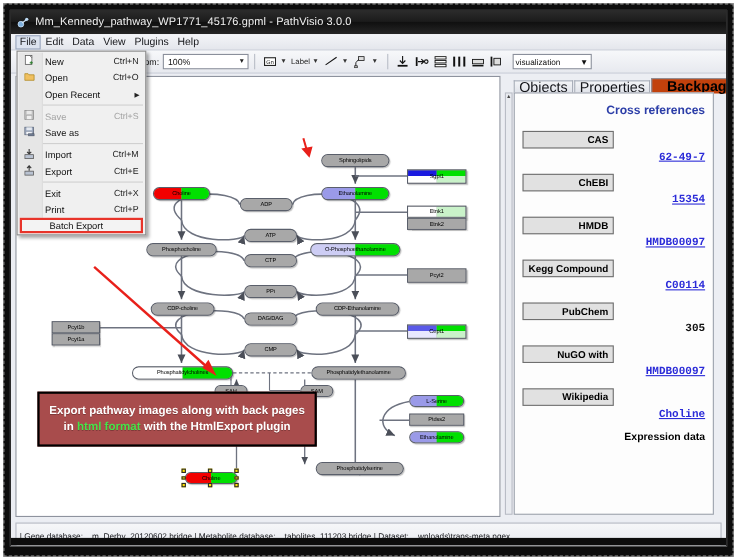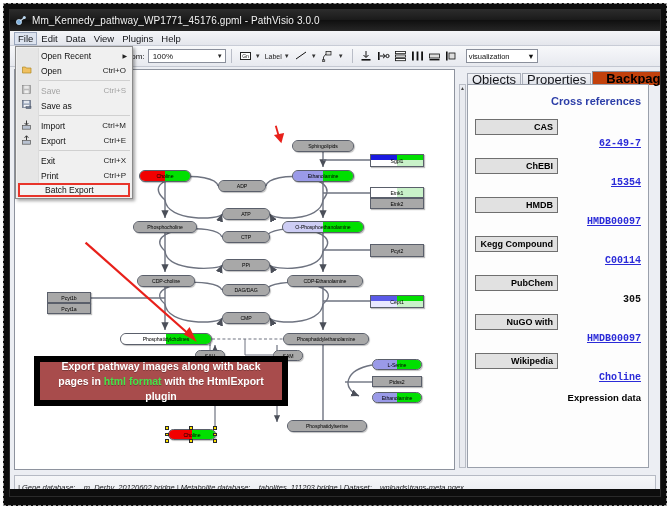--- a/index.html
+++ b/index.html
@@ -143,21 +143,21 @@
   
   .statusbar{
     position:absolute;left:0;bottom:0;width:100%;height:22px;
     background:#eceef3;
   }
   .status-in{
     position:absolute;left:4px;top:1px;right:4px;height:25px;
     background:linear-gradient(to bottom,#f6f7f9,#e6e8ee);
     border:1px solid #b6bac4;box-sizing:border-box;
     font-size:7.5px;color:#15161a;display:flex;align-items:center;
-    padding-left:3px;white-space:nowrap;overflow:hidden;font-style:italic;
+    padding-left:3px;white-space:nowrap;overflow:hidden;
   }
   .status-bottom{
     position:absolute;left:0;bottom:0;width:100%;height:7px;background:#0d0d0d;
   }
 
   
   .filemenu{
     position:absolute;left:5px;top:36px;width:118px;
     background:#f0f0f0;border:1px solid #8a8a8a;
     box-shadow:2px 2px 3px rgba(0,0,0,.35);
@@ -178,21 +178,21 @@
   .fm-item.disabled .lb,.fm-item.disabled .ac{color:#a3a3a3;}
   .fm-sep{height:1px;background:#d0d0d0;margin:2px 2px 2px 23px;position:relative;z-index:2;}
   .fm-item.highlight{
     border:2px solid #e8342a;margin:0 2px;height:14px;background:#f3f3f3;
     box-sizing:border-box;
   }
 
   
   .callout{
     position:absolute;left:19px;top:286px;width:254px;height:50px;
-    background:#a84c4c;border:6px solid #000000;
+    background:#a84c4c;border:2px solid #000000;
     color:#fff;font-size:10.5px;font-weight:bold;line-height:15px;
     text-align:center;display:flex;align-items:center;justify-content:center;
     padding:2px 6px;box-sizing:border-box;z-index:30;
     text-shadow:0 1px 0 rgba(0,0,0,.25);
   }
   .callout .hl{color:#47e24a;}
   .arrow-svg{position:absolute;left:0;top:0;width:100%;height:100%;z-index:29;pointer-events:none;}
 
   
   .node{
@@ -626,30 +626,39 @@
 
     <div class="statusbar">
       <div class="status-in">| Gene database: ...m_Derby_20120602.bridge | Metabolite database: ...tabolites_111203.bridge | Dataset: ...wnloads\trans-meta.pgex</div>
       <div class="status-bottom"></div>
     </div>
 
     <div class="filemenu">
       <div class="fm-gutter"></div>
       <div id="filemenu-host">
           <div class="fm-item">
-            <span class="ic"></span>
-            <span class="lb">Open Recent</span>
-            <span class="sub">▶</span>
+            <span class="ic"><svg width="9" height="9" viewBox="0 0 9 9">
+                <rect x="1" y="0.5" width="6" height="8" fill="#fff" stroke="#555" stroke-width=".7"></rect>
+                <path d="M5 0.5 L7 2.5" stroke="#555" stroke-width=".7" fill="none"></path>
+                <path d="M6.4 5.6 L6.4 8.4 M5 7 L7.8 7" stroke="#2a7d2a" stroke-width="1"></path>
+              </svg></span>
+            <span class="lb">New</span>
+            <span class="ac">Ctrl+N</span>
           </div>
           <div class="fm-item">
             <span class="ic"><svg width="10" height="9" viewBox="0 0 10 9">
                 <path d="M0.5 2 L3.5 2 L4.3 3 L9 3 L9 8 L0.5 8 z" fill="#f0c060" stroke="#b08820" stroke-width=".7"></path>
               </svg></span>
             <span class="lb">Open</span>
             <span class="ac">Ctrl+O</span>
+          </div>
+          <div class="fm-item">
+            <span class="ic"></span>
+            <span class="lb">Open Recent</span>
+            <span class="sub">▶</span>
           </div>
           <div class="fm-sep"></div>
           <div class="fm-item disabled">
             <span class="ic"><svg width="9" height="9" viewBox="0 0 9 9">
                 <rect x="0.5" y="0.5" width="8" height="8" fill="#c0c0c0" stroke="#8a8a8a" stroke-width=".7"></rect>
                 <rect x="2.2" y="0.7" width="4.6" height="3" fill="#e8e8e8"></rect>
                 <rect x="2" y="5" width="5" height="3.5" fill="#efefef" stroke="#aaa" stroke-width=".5"></rect>
               </svg></span>
             <span class="lb">Save</span>
             <span class="ac">Ctrl+S</span>

